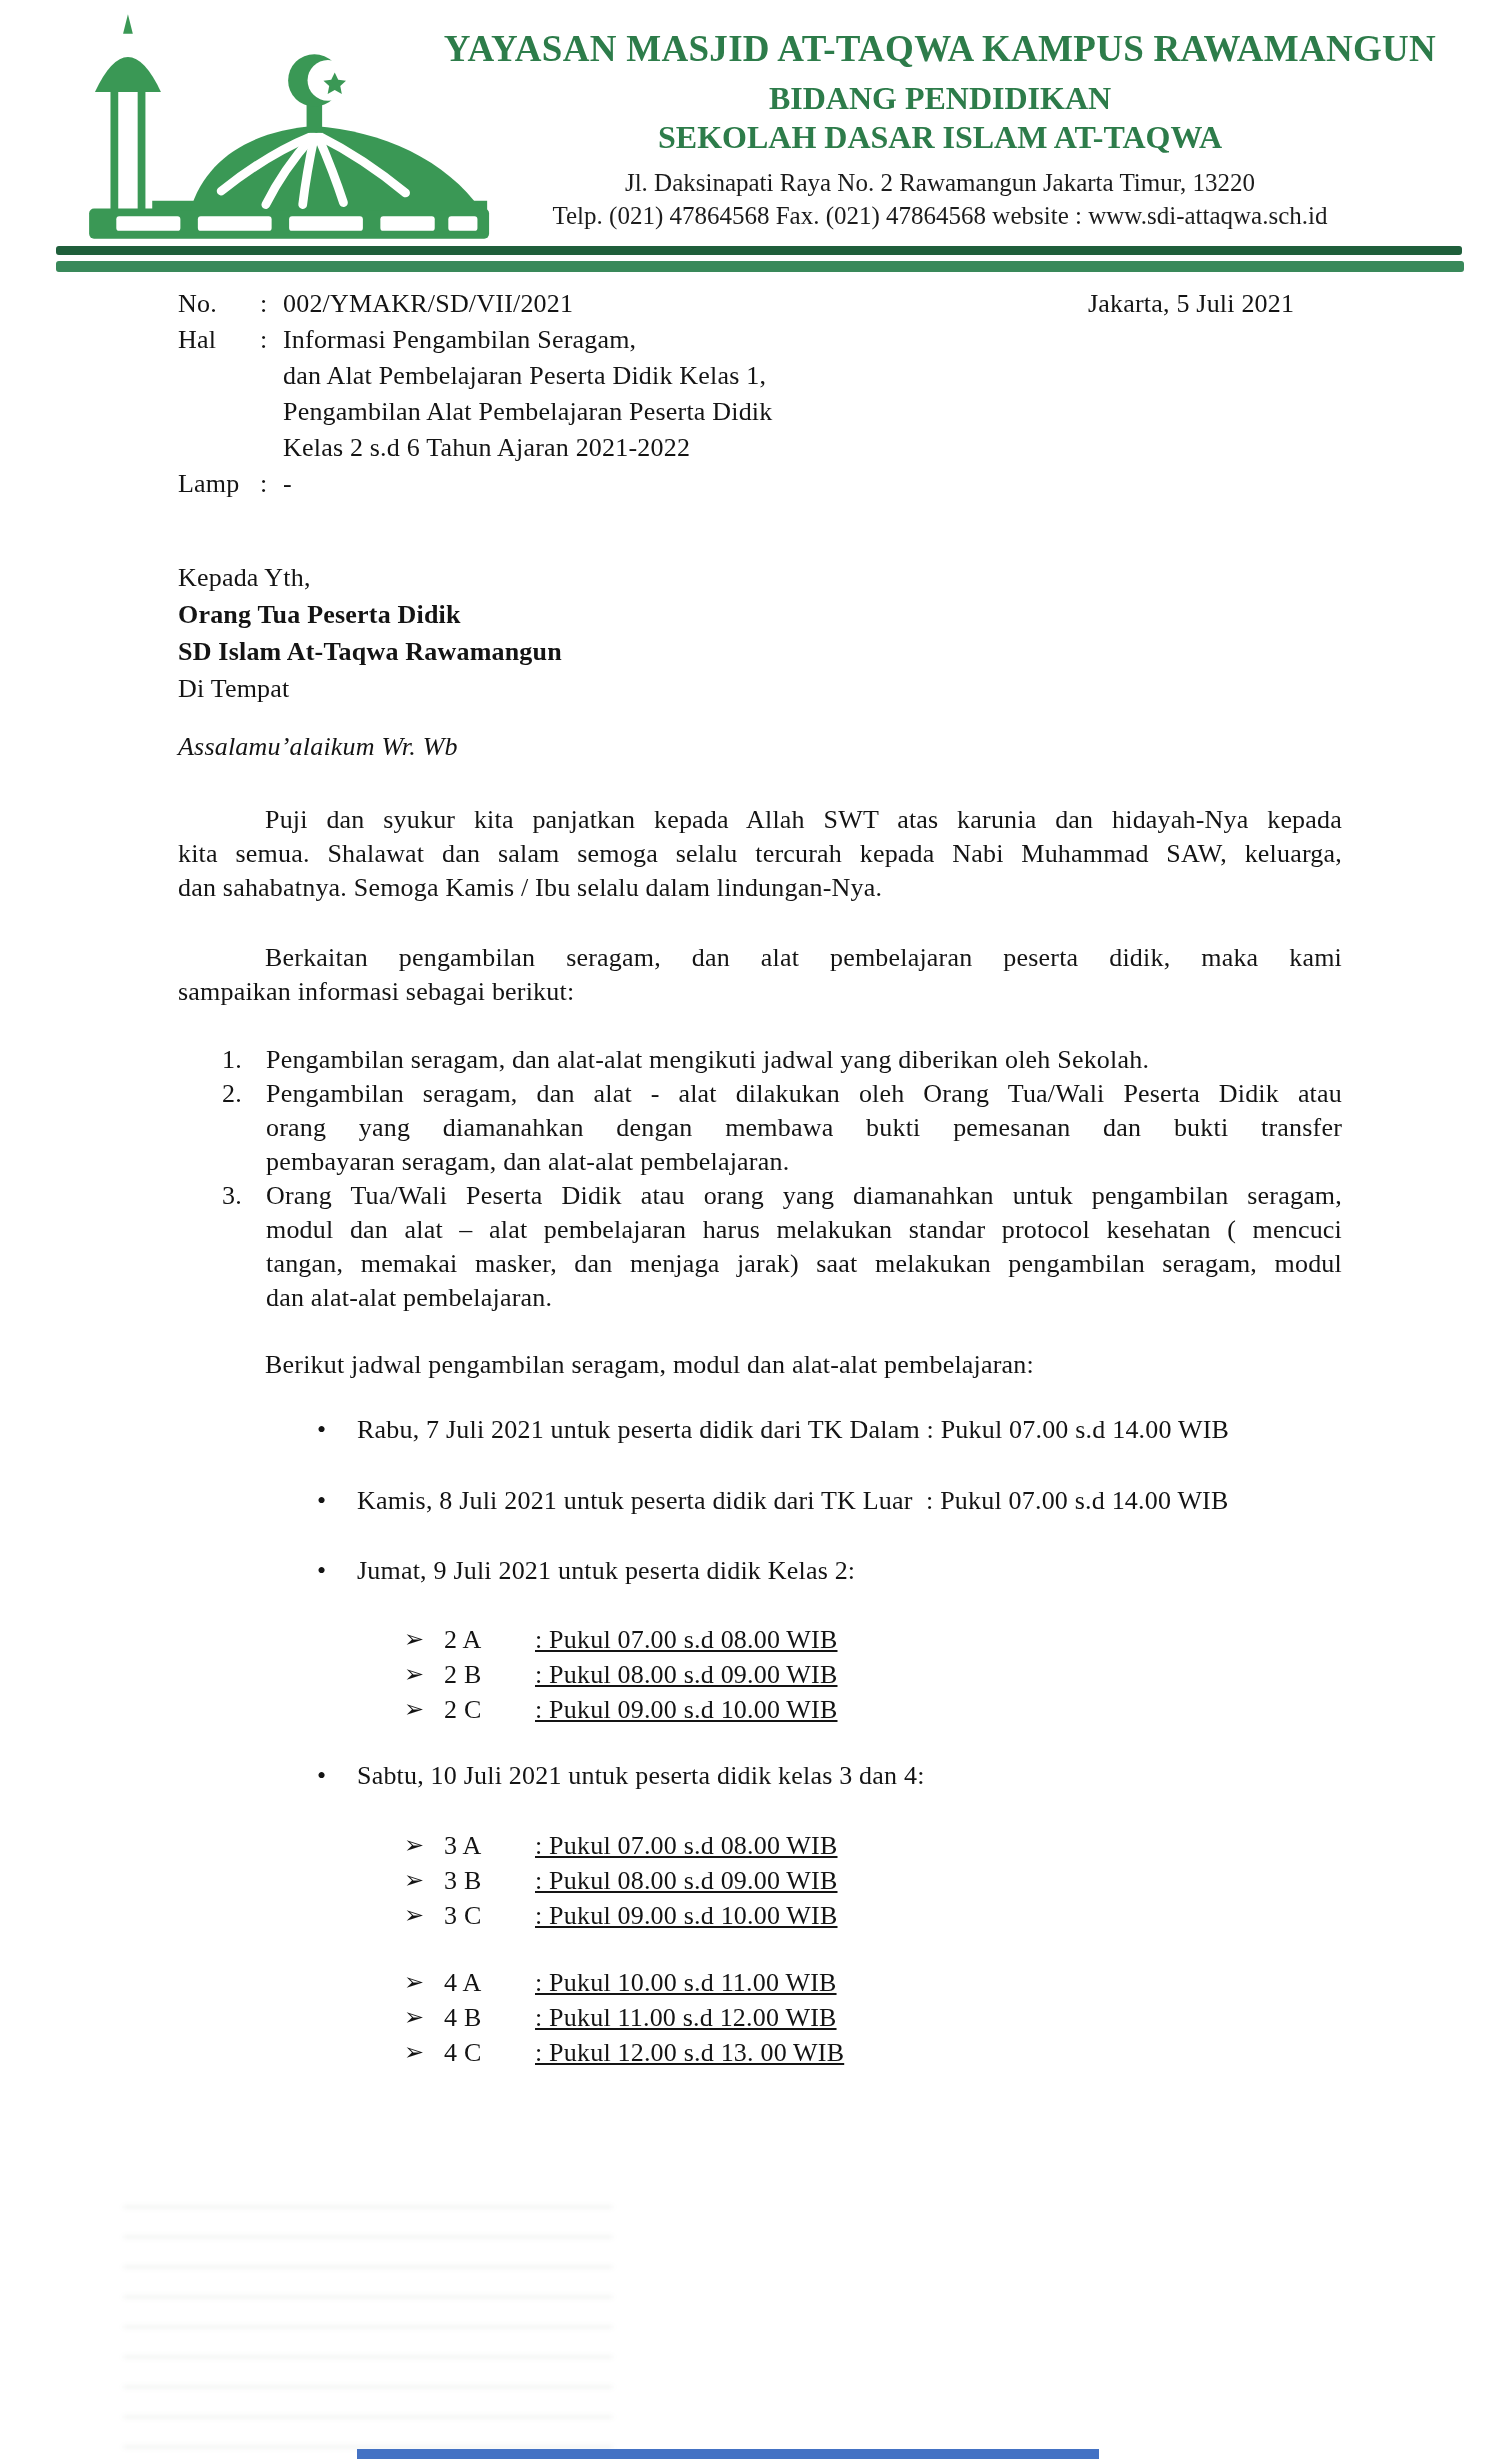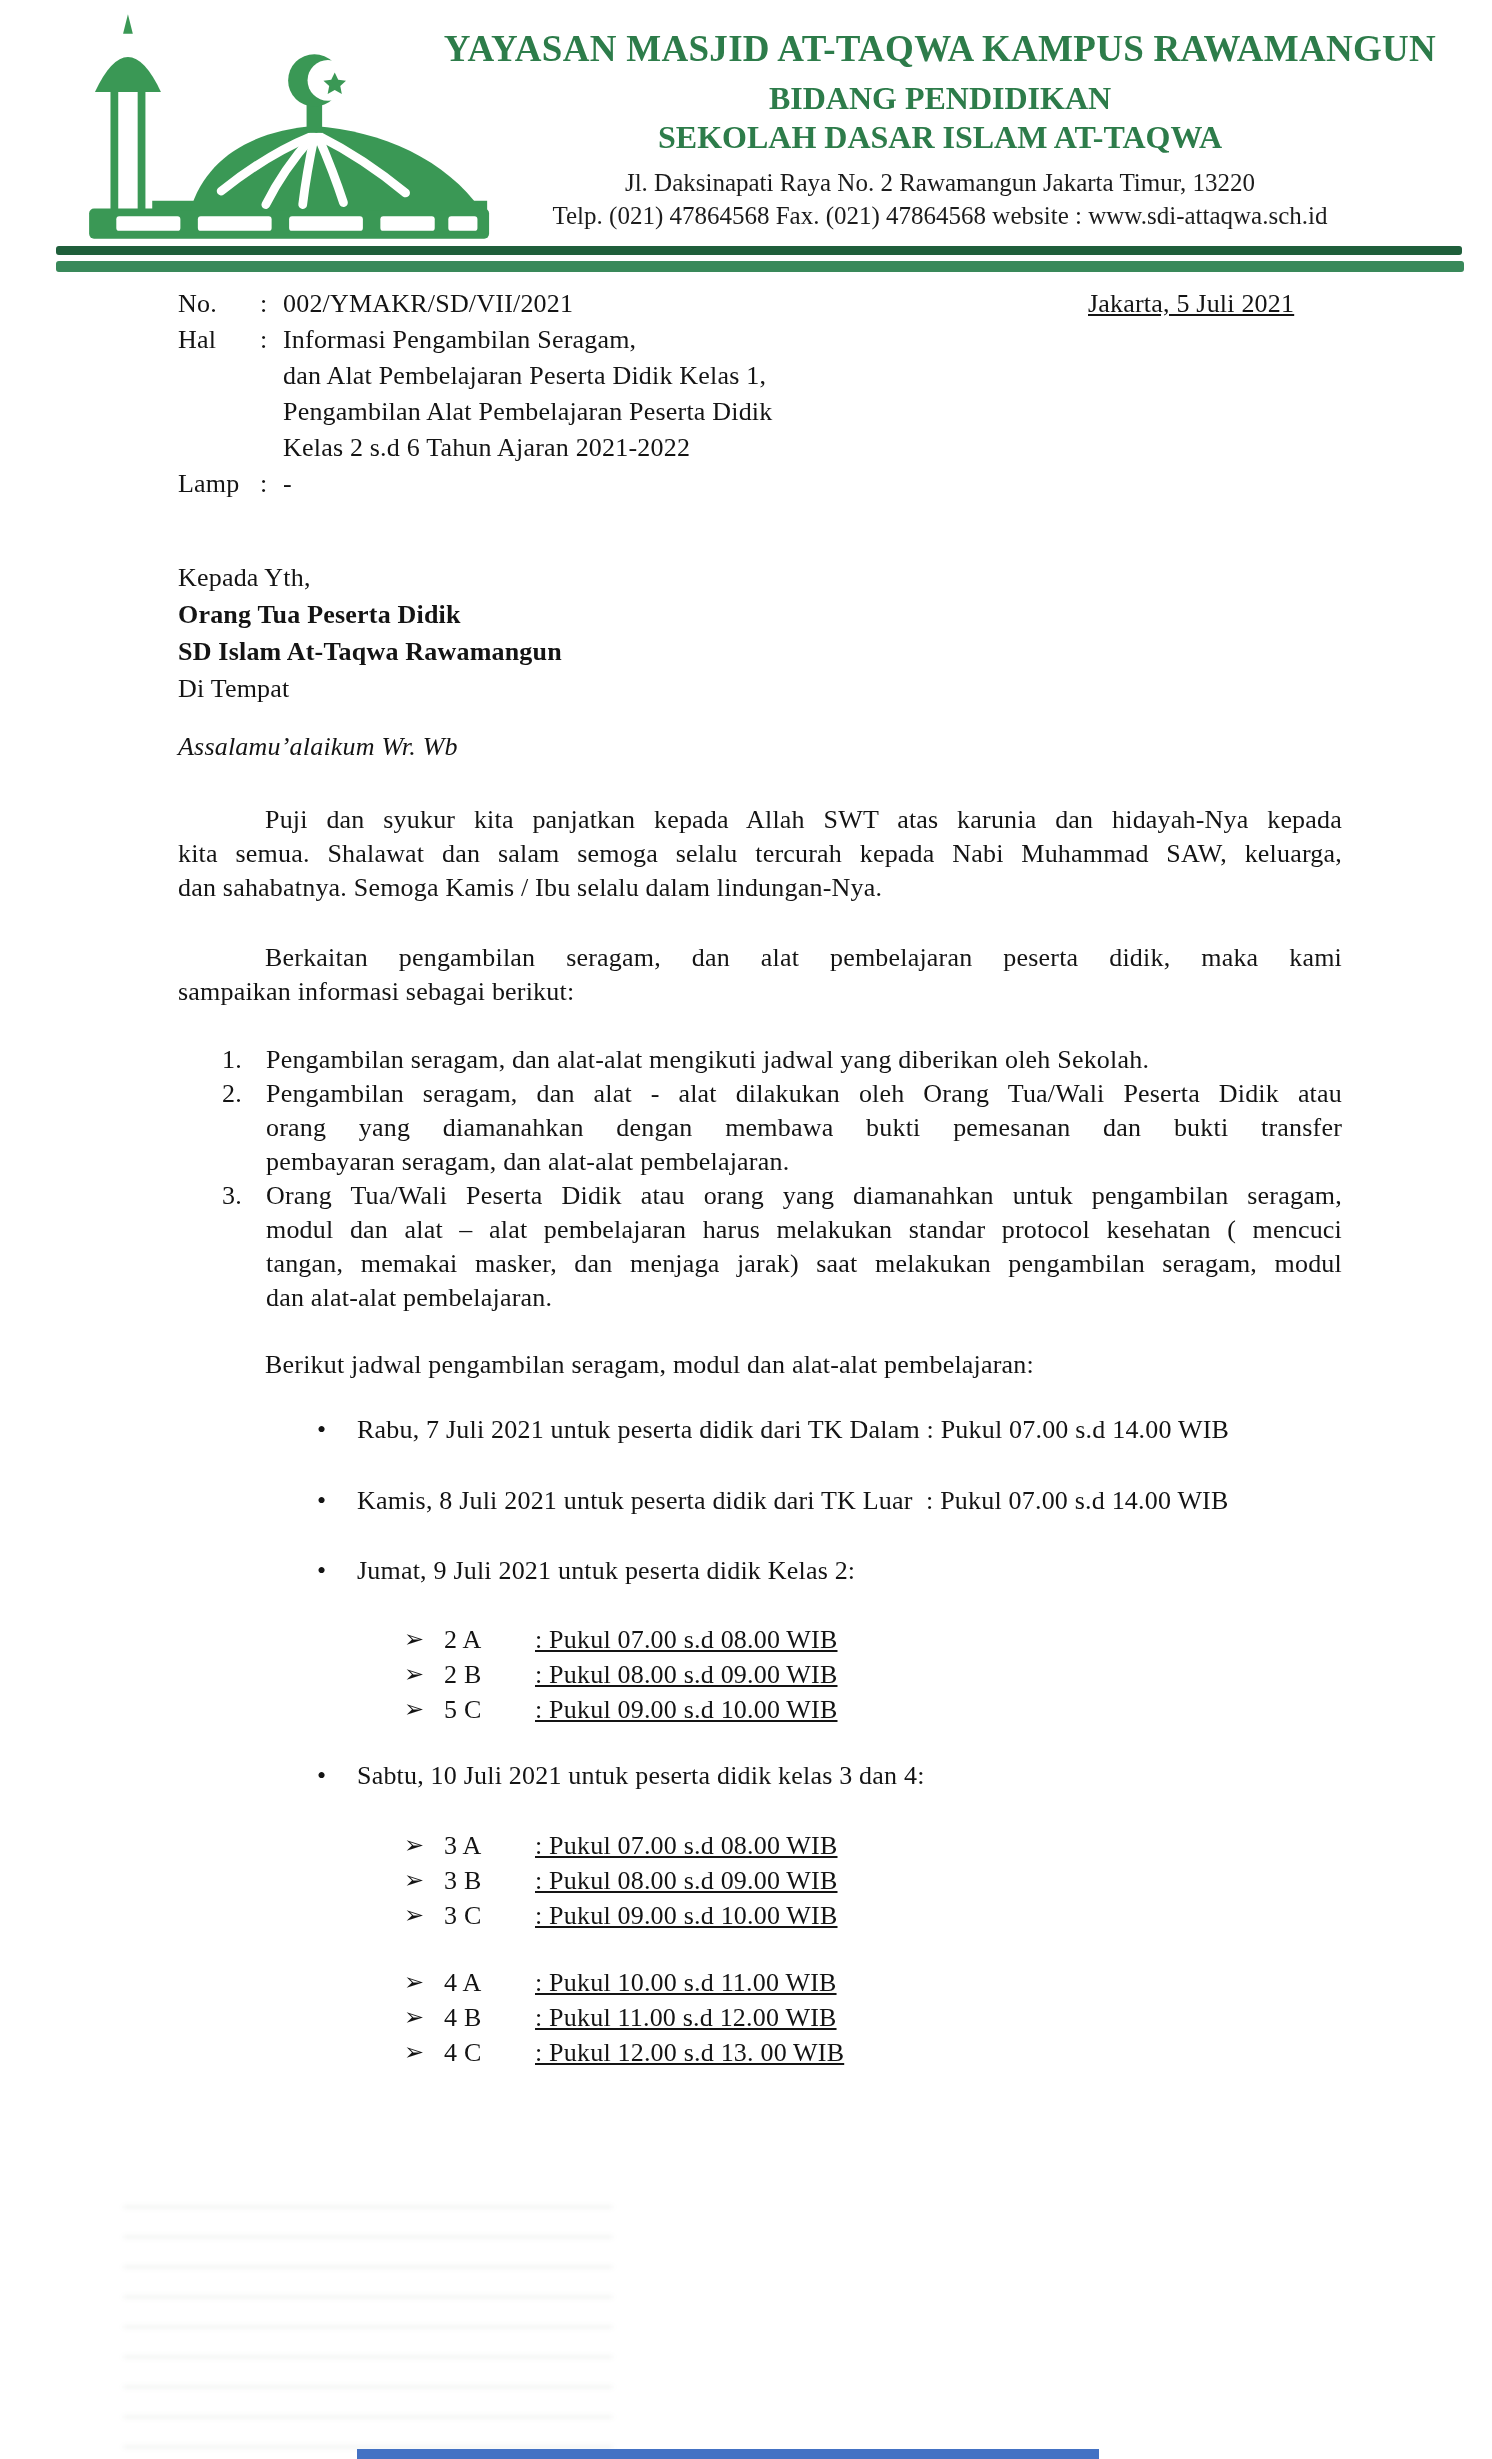--- a/index.html
+++ b/index.html
@@ -22,21 +22,21 @@
 
   
   .blk { position:absolute; left:178px; width:1164px; font-size:26px; line-height:34px; letter-spacing:0.2px; }
 
   
   .meta { top:286px; line-height:36px; }
   .mrow { display:flex; }
   .mlabel { width:82px; flex:0 0 82px; }
   .msep   { width:23px; flex:0 0 23px; }
   .mcont  { padding-left:105px; }
-  .date   { position:absolute; left:910px; top:0; white-space:nowrap;text-decoration:underline; }
+  .date   { position:absolute; left:910px; top:0; white-space:nowrap; }
 
   .recipient { top:559px; line-height:37px; }
   .bold { font-weight:bold; }
 
   .greeting { top:730px; font-style:italic; }
 
   .para1 { top:803px; }
   .para2 { top:941px; }
   .pline { text-align:left; white-space:pre-wrap; }
   .j     { text-align:justify; text-align-last:justify; }
@@ -224,21 +224,21 @@
         <span class="slabel">2 A</span>
         <span class="stime">: Pukul 07.00 s.d 08.00 WIB</span>
       </div>
       <div class="srow">
         <span class="arrow">➢</span>
         <span class="slabel">2 B</span>
         <span class="stime">: Pukul 08.00 s.d 09.00 WIB</span>
       </div>
       <div class="srow">
         <span class="arrow">➢</span>
-        <span class="slabel">5 C</span>
+        <span class="slabel">2 C</span>
         <span class="stime">: Pukul 09.00 s.d 10.00 WIB</span>
       </div>
     </div>
 
     <div class="blk b-sabtu">
       <div class="brow">
         <span class="bdot">•</span>
         <span>Sabtu, 10 Juli 2021 untuk peserta didik kelas 3 dan 4:</span>
       </div>
     </div>

